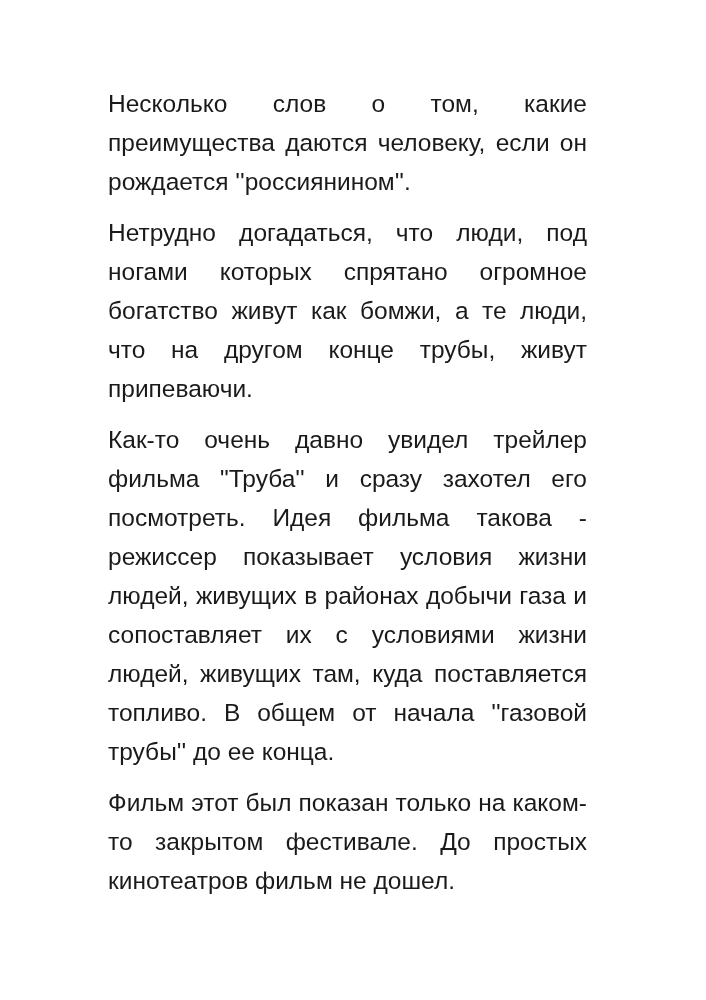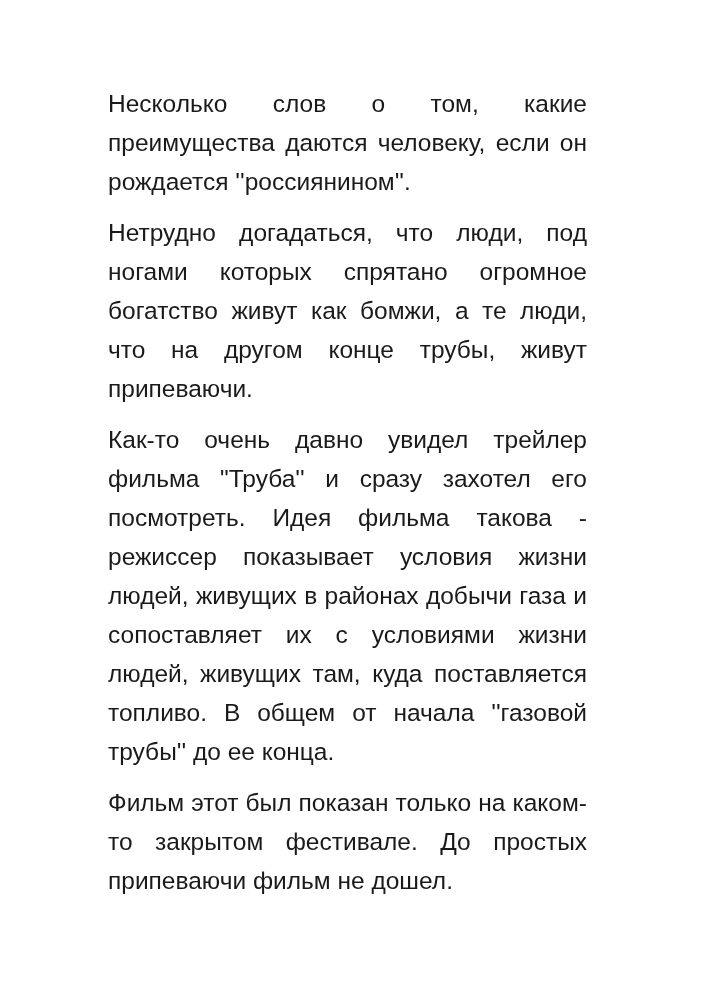--- a/index.html
+++ b/index.html
@@ -31,14 +31,14 @@
       word-spacing: 0;
     }
   </style>
 </head>
 <body>
 
 <div class="page">
   <p class="para">Несколько слов о том, какие преимущества даются человеку, если он рождается ''россиянином''.</p>
   <p class="para">Нетрудно догадаться, что люди, под ногами которых спрятано огромное богатство живут как бомжи, а те люди, что на другом конце трубы, живут припеваючи.</p>
   <p class="para">Как-то очень давно увидел трейлер фильма "Труба'' и сразу захотел его посмотреть. Идея фильма такова - режиссер показывает условия жизни людей, живущих в районах добычи газа и сопоставляет их с условиями жизни людей, живущих там, куда поставляется топливо. В общем от начала ''газовой трубы'' до ее конца.</p>
-  <p class="para">Фильм этот был показан только на каком-то закрытом фестивале. До простых припеваючи фильм не дошел.</p>
+  <p class="para">Фильм этот был показан только на каком-то закрытом фестивале. До простых кинотеатров фильм не дошел.</p>
 </div>
 
 </body></html>

